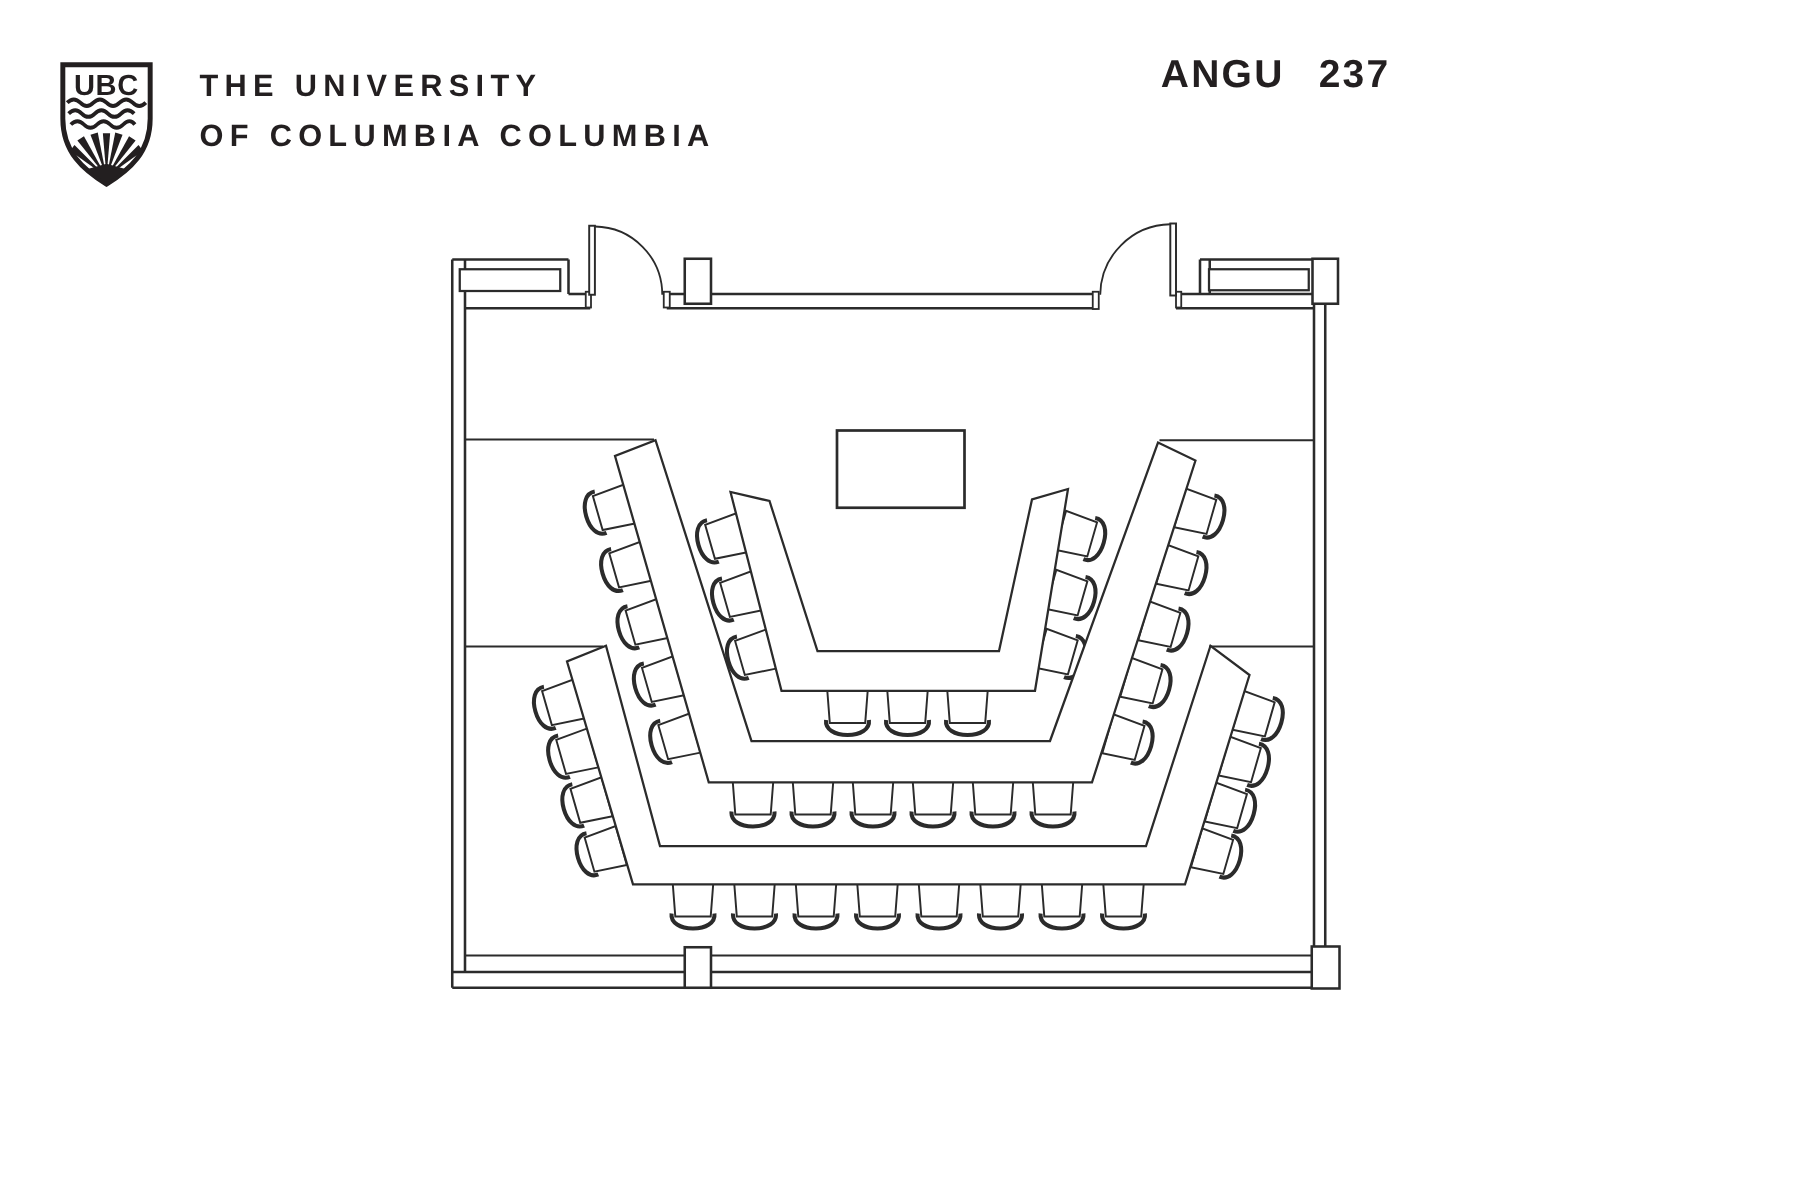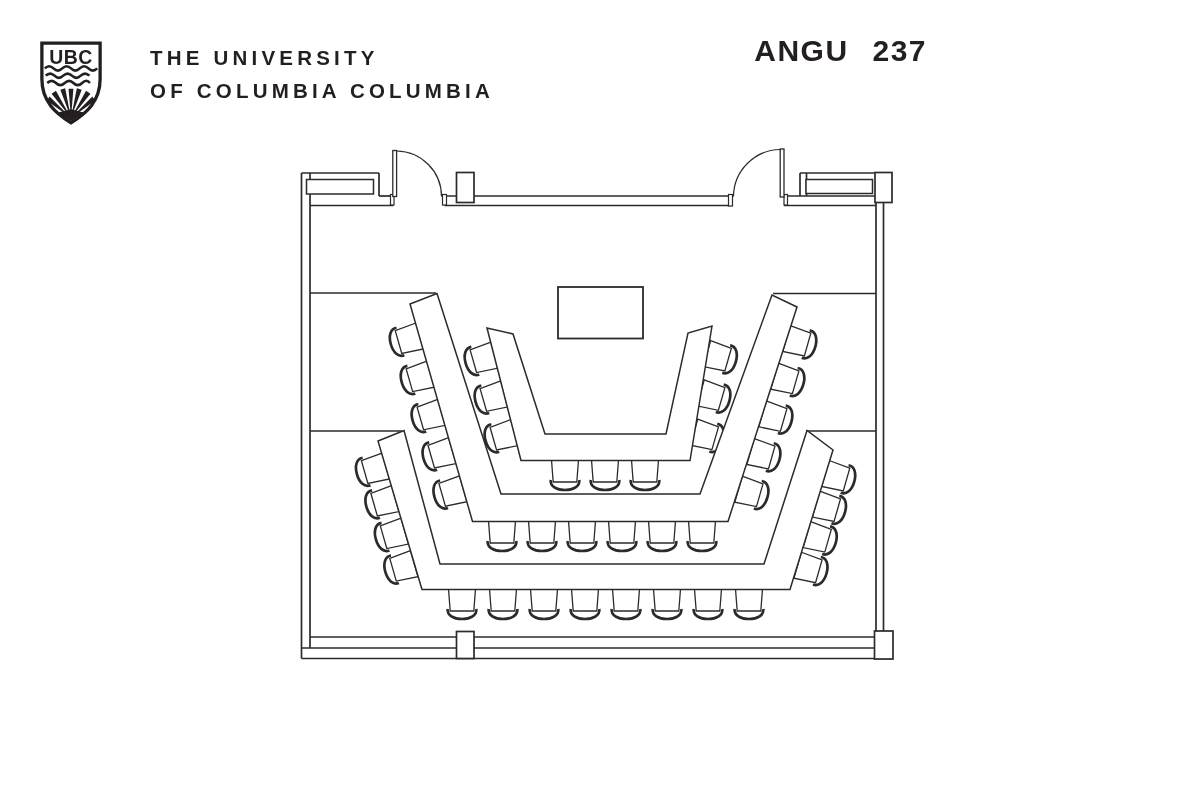--- a/index.html
+++ b/index.html
@@ -6,25 +6,24 @@
   body{
     width:1200px;height:800px;position:relative;background:#ffffff;
     font-family:"Liberation Sans", sans-serif;overflow:hidden;
   }
   .header{position:absolute;left:0;top:0;width:963px;height:140px;}
   .crest{position:absolute;left:38px;top:40px;width:66px;height:86px;}
   .wordmark{
     position:absolute;left:133px;top:41px;color:#231f20;
     font-size:20.5px;font-weight:bold;letter-spacing:4.2px;line-height:33px;
     white-space:nowrap;
-    margin-left:17px;
   }
   .room-label{
     position:absolute;right:36px;top:34px;color:#231f20;
-    font-size:30px;font-weight:bold;letter-spacing:1.5px;word-spacing:14px;
+    font-size:26px;font-weight:bold;letter-spacing:1.5px;word-spacing:14px;
     white-space:nowrap;
   }
   .plan{position:absolute;left:0;top:0;}
   svg{display:block;}
 </style>
 </head>
 <body>
 
 <div class="header">
 

